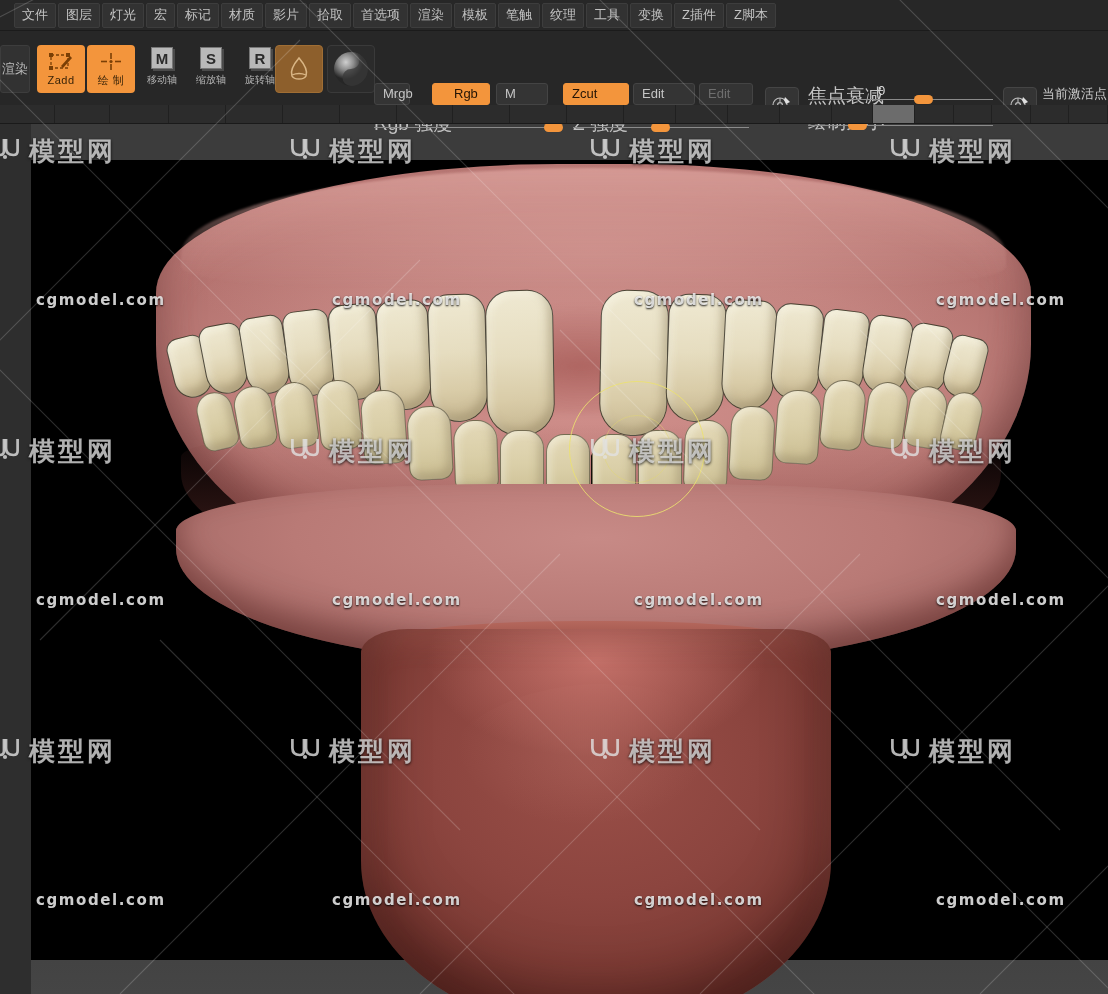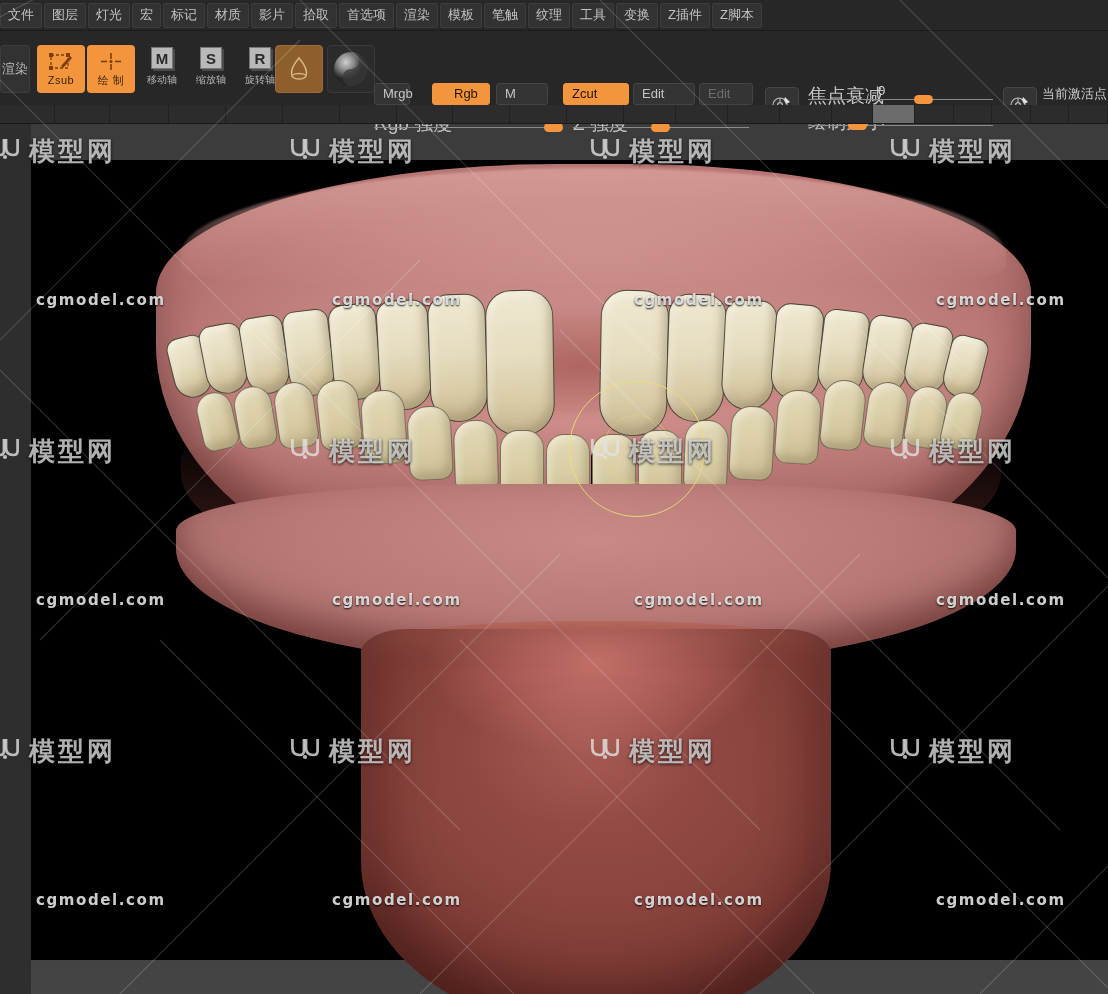--- a/index.html
+++ b/index.html
@@ -12,21 +12,21 @@
   }
 
   
   #app { position:absolute; inset:0; width:1108px; height:994px; }
 
   
   .menubar {
     position:absolute; left:0; top:0; width:1108px; height:31px;
     background:#272727;
     display:flex; align-items:center; gap:2px;
-    padding-left:0px;
+    padding-left:14px;
     border-bottom:1px solid #1b1b1b;
     z-index:5;
   }
   .menu-item {
     font-size:13px; color:#c2c2c2;
     padding:3px 7px 4px 7px;
     background:#323232;
     border:1px solid #3d3d3d;
     border-radius:2px;
     line-height:16px;
@@ -354,21 +354,21 @@
     <div class="tb-left-label">渲染</div>
 
     <div class="big-btn active" id="btn-edit">
       <svg width="26" height="21" viewBox="0 0 26 21">
         <rect x="3" y="3" width="17" height="13" fill="none" stroke="#7a3f05" stroke-width="1.3" stroke-dasharray="3 2"></rect>
         <rect x="1" y="1" width="4" height="4" fill="#7a3f05"></rect>
         <rect x="18" y="1" width="4" height="4" fill="#7a3f05"></rect>
         <rect x="1" y="14" width="4" height="4" fill="#7a3f05"></rect>
         <path d="M13 14 L22 4 L24 6 L15 16 Z" fill="#7a3f05"></path>
       </svg>
-      <span class="lbl">Zsub</span>
+      <span class="lbl">Zadd</span>
     </div>
 
     <div class="big-btn active" id="btn-draw">
       <svg width="26" height="21" viewBox="0 0 26 21">
         <line x1="13" y1="2" x2="13" y2="8" stroke="#7a3f05" stroke-width="1.6"></line>
         <line x1="13" y1="13" x2="13" y2="19" stroke="#7a3f05" stroke-width="1.6"></line>
         <line x1="3" y1="10.5" x2="9" y2="10.5" stroke="#7a3f05" stroke-width="1.6"></line>
         <line x1="17" y1="10.5" x2="23" y2="10.5" stroke="#7a3f05" stroke-width="1.6"></line>
         <circle cx="13" cy="10.5" r="1.6" fill="#7a3f05"></circle>
       </svg>

